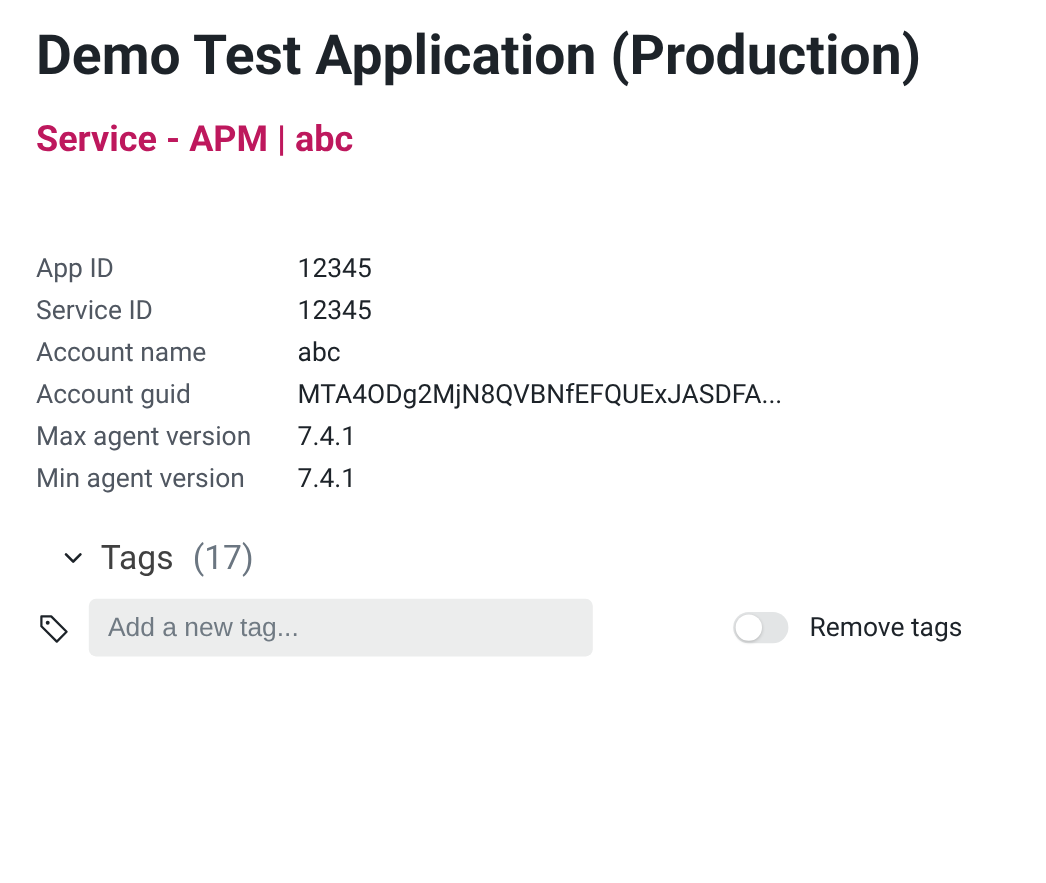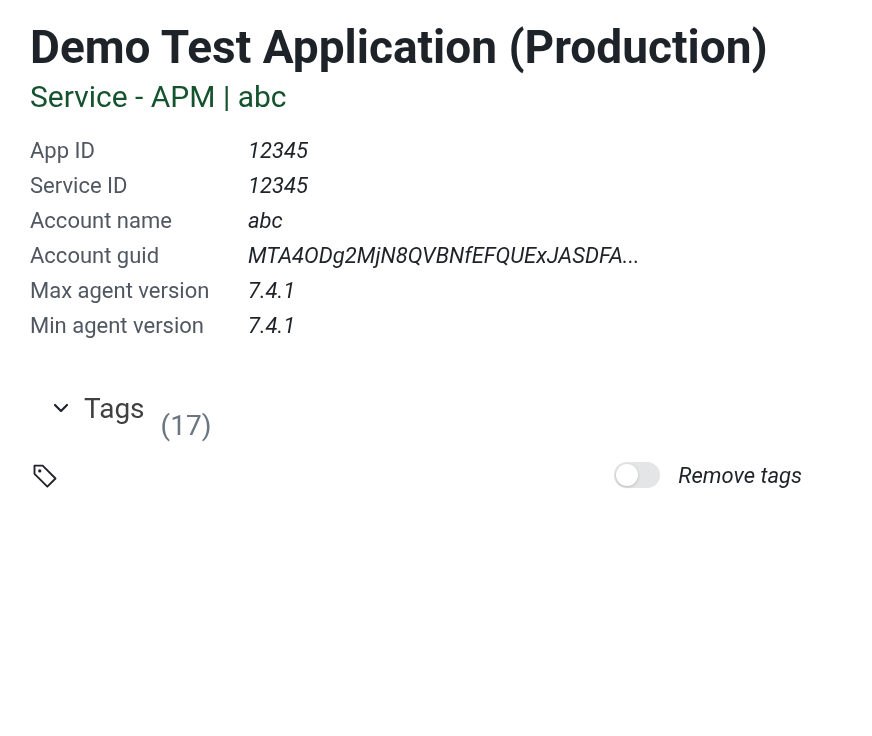--- a/index.html
+++ b/index.html
@@ -13,48 +13,47 @@
       height: 736px;
       background: #ffffff;
       padding: 20px 30px;
       color: #1a1a1a;
     }
     .page-title {
       font-size: 46px;
       font-weight: 700;
       line-height: 1.2;
       color: #1d2329;
-      margin-bottom: 4px;
+      margin-bottom: 24px;
     }
     .subtitle {
       font-size: 30px;
-      font-weight: 400;
-      color: #14532d;
-      margin-bottom: 24px;
+      font-weight: 700;
+      color: #be185d;
+      margin-bottom: 78px;
     }
     .metadata {
       margin-bottom: 36px;
     }
     .meta-row {
       display: flex;
       margin-bottom: 10px;
       font-size: 22px;
       color: #3a4149;
     }
     .meta-label {
       width: 218px;
       color: #505761;
     }
     .meta-value {
       color: #1d2329;
       max-width: 560px;
       overflow: hidden;
       text-overflow: ellipsis;
       white-space: nowrap;
-      font-style: italic;
     }
     .tags-section {
     }
     .tags-header {
       display: flex;
       align-items: center;
       gap: 12px;
       margin-bottom: 18px;
       padding-left: 20px;
       cursor: pointer;
@@ -69,21 +68,20 @@
     .tags-label {
       font-size: 28px;
       font-weight: 400;
       color: #404040;
     }
     .tags-count {
       font-size: 28px;
       font-weight: 400;
       color: #6b7681;
       margin-left: 4px;
-      margin-top: 35px;
     }
     .tags-row {
       display: flex;
       align-items: center;
       gap: 14px;
     }
     .tag-icon {
       width: 30px;
       height: 30px;
       display: flex;
@@ -104,21 +102,20 @@
     }
     .tag-input::placeholder {
       color: #707a83;
     }
     .right-group {
       display: flex;
       align-items: center;
       gap: 18px;
       margin-left: auto;
       padding-right: 40px;
-      font-style: italic;
     }
     .toggle {
       width: 46px;
       height: 26px;
       background: #e3e5e6;
       border-radius: 13px;
       position: relative;
       cursor: pointer;
       flex-shrink: 0;
     }
@@ -180,20 +177,21 @@
     <span class="tags-label">Tags</span>
     <span class="tags-count">(17)</span>
   </div>
   <div class="tags-row">
     <span class="tag-icon">
       <svg width="28" height="28" viewBox="0 0 24 24" fill="none">
         <path d="M3 11 L3 4 L10 4 L21 15 L14 22 Z" stroke="#1d2329" stroke-width="1.6" stroke-linejoin="round"></path>
         <circle cx="7.5" cy="8.5" r="1.4" fill="#1d2329"></circle>
       </svg>
     </span>
+    <input class="tag-input" type="text" placeholder="Add a new tag..." style="">
     <div class="right-group">
       <div class="toggle">
         <div class="toggle-knob"></div>
       </div>
       <span class="remove-label">Remove tags</span>
     </div>
   </div>
 </div>
 
 </body></html>

